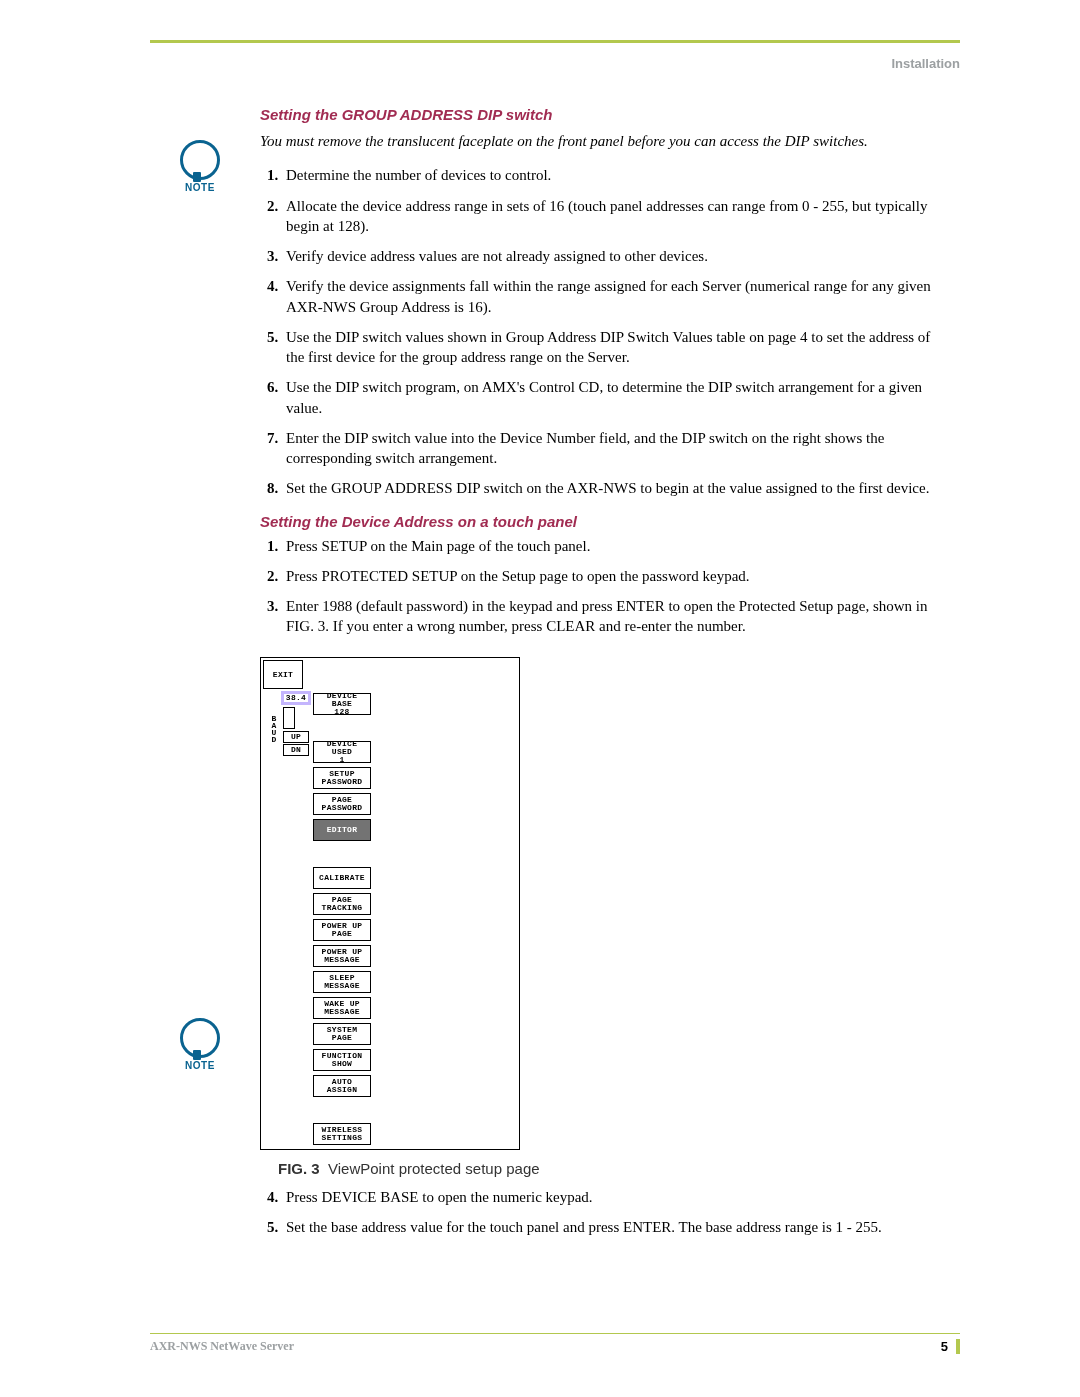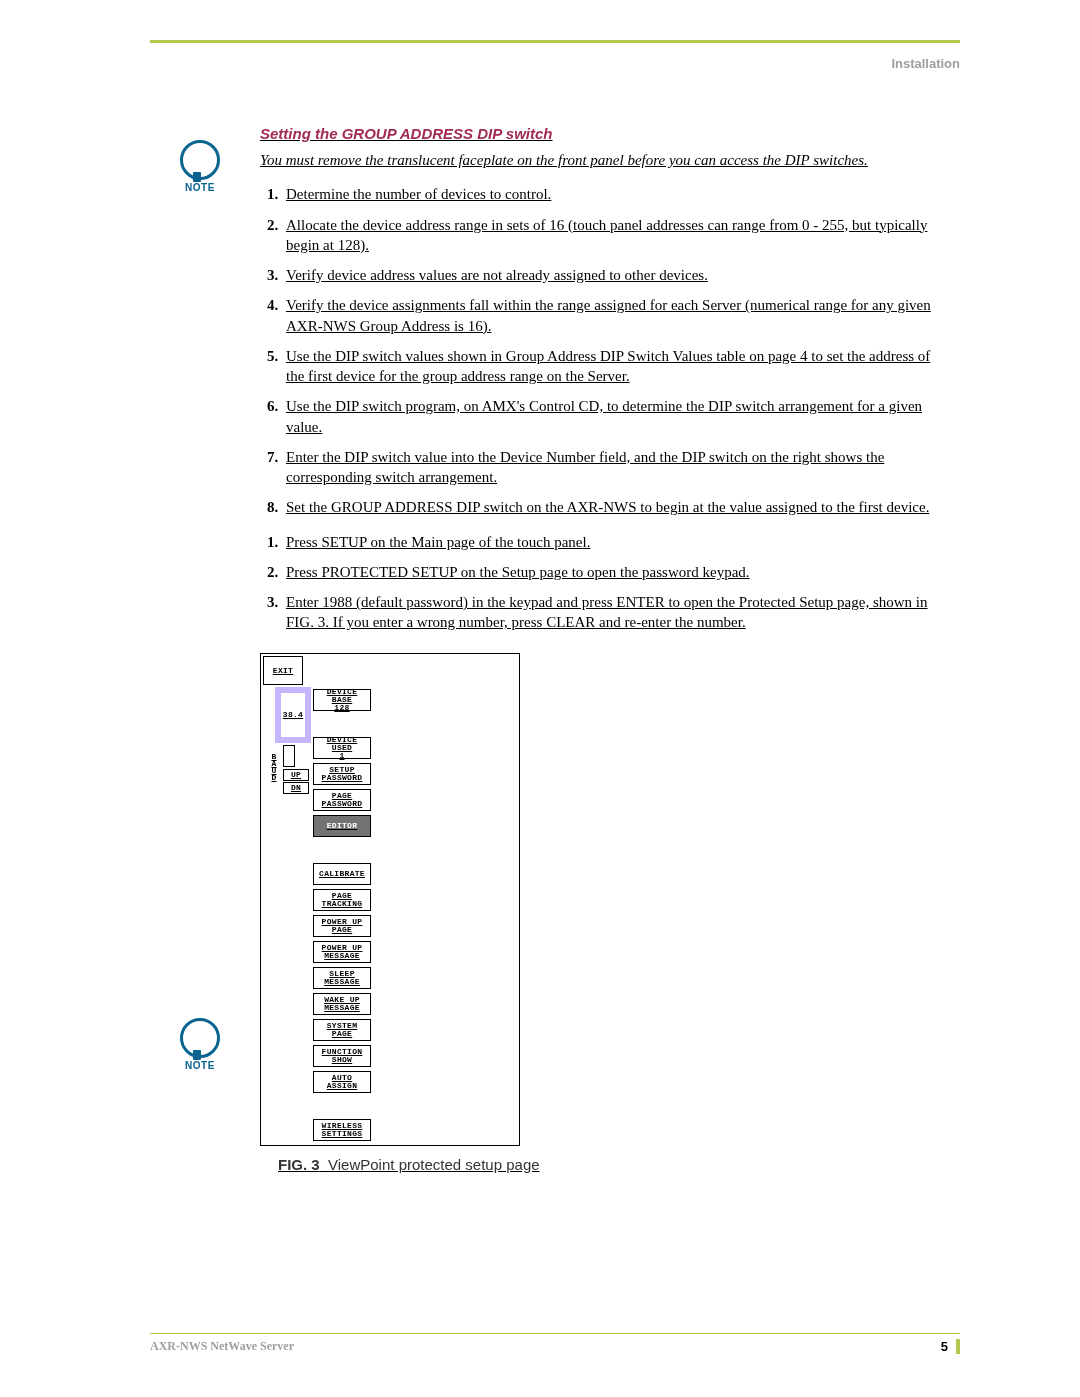--- a/index.html
+++ b/index.html
@@ -28,24 +28,23 @@
   .header-label {
     position: absolute;
     right: 120px;
     top: 56px;
     font-family: Arial, Helvetica, sans-serif;
     font-weight: bold;
     font-size: 13px;
     color: #9ca0a2;
   }
   .content {
-    margin-top: 89px;
+    margin-top: 70px;
     margin-left: 100px;
     margin-right: 10px;
-    text-decoration: underline;
   }
   .section-title {
     font-family: Arial, Helvetica, sans-serif;
     font-weight: bold;
     font-style: italic;
     color: #a12c52;
     font-size: 15px;
     margin: 12px 0 6px 0;
   }
   .note-icon {
@@ -121,26 +120,26 @@
   .tp-row { display: flex; align-items: stretch; }
   .tp-exit {
     border: 1px solid #000;
     width: 38px;
     text-align: center;
     padding: 9px 0;
     font-weight: bold;
     margin-bottom: 2px;
   }
   .tp-384 {
-    border: 6px solid #c4b5fd;
+    border: 3px solid #c4b5fd;
     width: 24px;
     margin-left: 24px;
     text-align: center;
     font-weight: bold;
-    padding: 18px 0;
+    padding: 0 0;
     line-height: 1;
   }
   .tp-baud-col {
      width: 10px;
      text-align: center;
      font-weight: bold;
      padding-top: 10px;
      line-height: 0.9;
   }
   .tp-baud-bar {
@@ -235,20 +234,21 @@
       <li>Determine the number of devices to control.</li>
       <li>Allocate the device address range in sets of 16 (touch panel addresses can range from 0 - 255, but typically begin at 128).</li>
       <li>Verify device address values are not already assigned to other devices.</li>
       <li>Verify the device assignments fall within the range assigned for each Server (numerical range for any given AXR-NWS Group Address is 16).</li>
       <li>Use the DIP switch values shown in Group Address DIP Switch Values table on page 4 to set the address of the first device for the group address range on the Server.</li>
       <li>Use the DIP switch program, on AMX's Control CD, to determine the DIP switch arrangement for a given value.</li>
       <li>Enter the DIP switch value into the Device Number field, and the DIP switch on the right shows the corresponding switch arrangement.</li>
       <li>Set the GROUP ADDRESS DIP switch on the AXR-NWS to begin at the value assigned to the first device.</li>
     </ol>
 
+    <div class="section-title">Setting the Device Address on a touch panel</div>
 
     <ol>
       <li>Press SETUP on the Main page of the touch panel.</li>
       <li>Press PROTECTED SETUP on the Setup page to open the password keypad.</li>
       <li>Enter 1988 (default password) in the keypad and press ENTER to open the Protected Setup page, shown in FIG. 3. If you enter a wrong number, press CLEAR and re-enter the number.</li>
     </ol>
 
     <div class="touchpanel">
       <div class="tp-exit">EXIT</div>
       <div class="tp-row">
@@ -323,20 +323,24 @@
               <span>WIRELESS<br>SETTINGS</span>
             </div>
         </div>
       </div>
     </div>
 
     <div class="fig-caption">
       <b>FIG. 3</b>&nbsp;&nbsp;<span>ViewPoint protected setup page</span>
     </div>
 
+    <ol start="4">
+      <li>Press DEVICE BASE to open the numeric keypad.</li>
+      <li>Set the base address value for the touch panel and press ENTER. The base address range is 1 - 255.</li>
+    </ol>
 
     <div class="note-icon" style="top:1018px;">
       <div class="note-bulb"></div>
       <div class="note-label">NOTE</div>
     </div>
 
   </div>
 
   <div class="footer-line"></div>
   <div class="footer-label">AXR-NWS NetWave Server</div>

